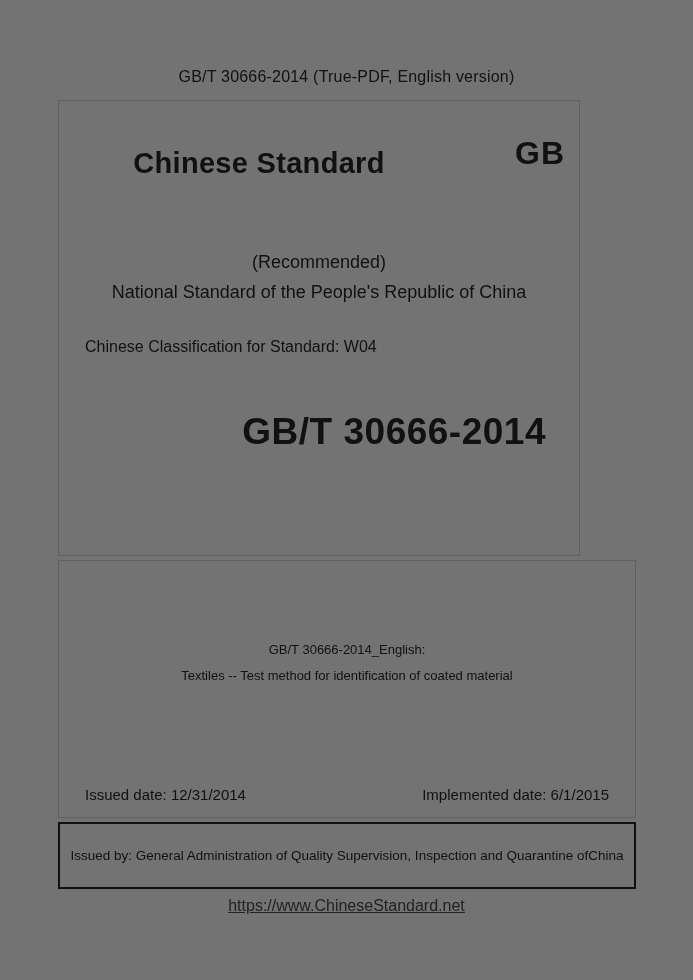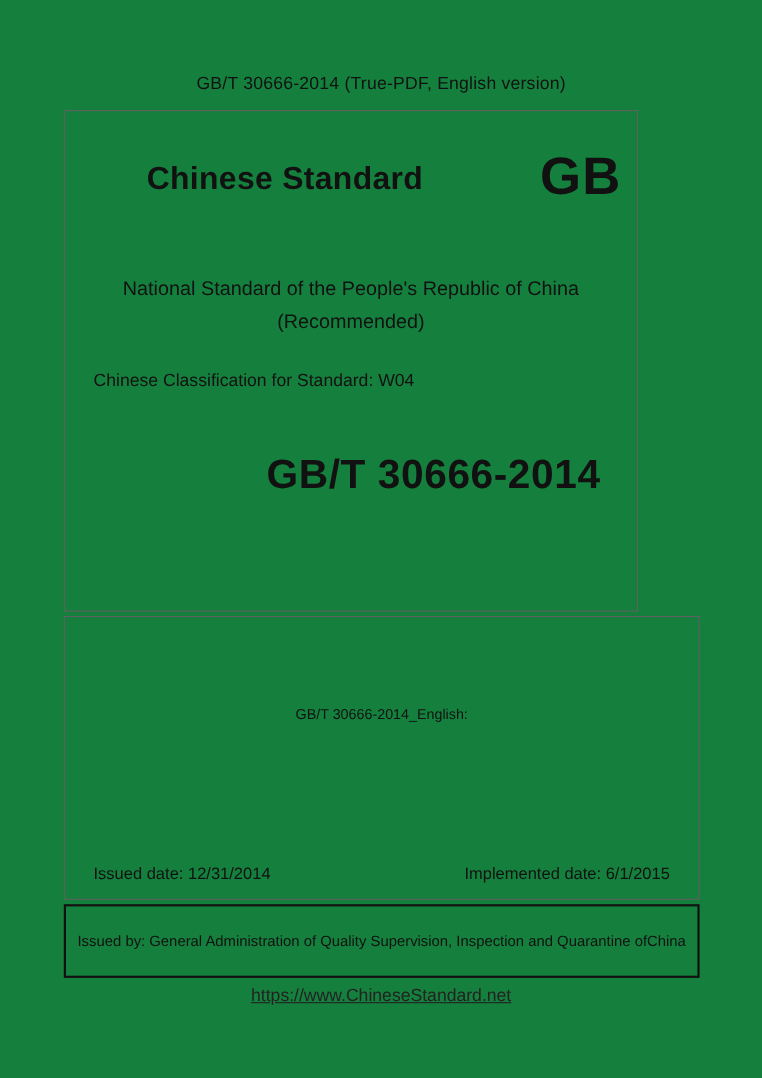--- a/index.html
+++ b/index.html
@@ -4,21 +4,21 @@
 <style>
   html, body {
     margin: 0;
     padding: 0;
     background: #ffffff;
   }
   .page {
     position: relative;
     width: 693px;
     height: 980px;
-    background: #15803d;
+    background: #737373;
     font-family: "Liberation Sans", "DejaVu Sans", sans-serif;
     color: #111111;
     overflow: hidden;
   }
 
   
   .header-title {
     position: absolute;
     top: 68px;
     left: 0;
@@ -45,21 +45,21 @@
     right: 120px;
     text-align: center;
     font-size: 29px;
     font-weight: bold;
     letter-spacing: 0.3px;
   }
   .gb-logo {
     position: absolute;
     top: 36px;
     right: 14px;
-    font-size: 48px;
+    font-size: 32px;
     font-weight: bold;
     line-height: 1;
     letter-spacing: 1px;
   }
   .subtitle {
     position: absolute;
     top: 146px;
     left: 0;
     right: 0;
     text-align: center;
@@ -149,30 +149,31 @@
 <body>
 
 <div class="page">
 
   <div class="header-title">GB/T 30666-2014 (True-PDF, English version)</div>
 
   <div class="box1">
     <div class="brand-title">Chinese Standard</div>
     <div class="gb-logo">GB</div>
     <div class="subtitle">
+      <div>(Recommended)</div>
       <div>National Standard of the People's Republic of China</div>
-      <div>(Recommended)</div>
     </div>
     <div class="classification">Chinese Classification for Standard: W04</div>
     <div class="std-number">GB/T 30666-2014</div>
   </div>
 
   <div class="box2">
     <div class="en-title">
       <div>GB/T 30666-2014_English:</div>
+      <div>Textiles -- Test method for identification of coated material</div>
     </div>
     <div class="dates-row">
       <span>Issued date: 12/31/2014</span>
       <span>Implemented date: 6/1/2015</span>
     </div>
   </div>
 
   <div class="box3">
     <div class="issuer-line">Issued by: General Administration of Quality Supervision, Inspection and Quarantine of</div>
     <div class="issuer-line">China</div>

